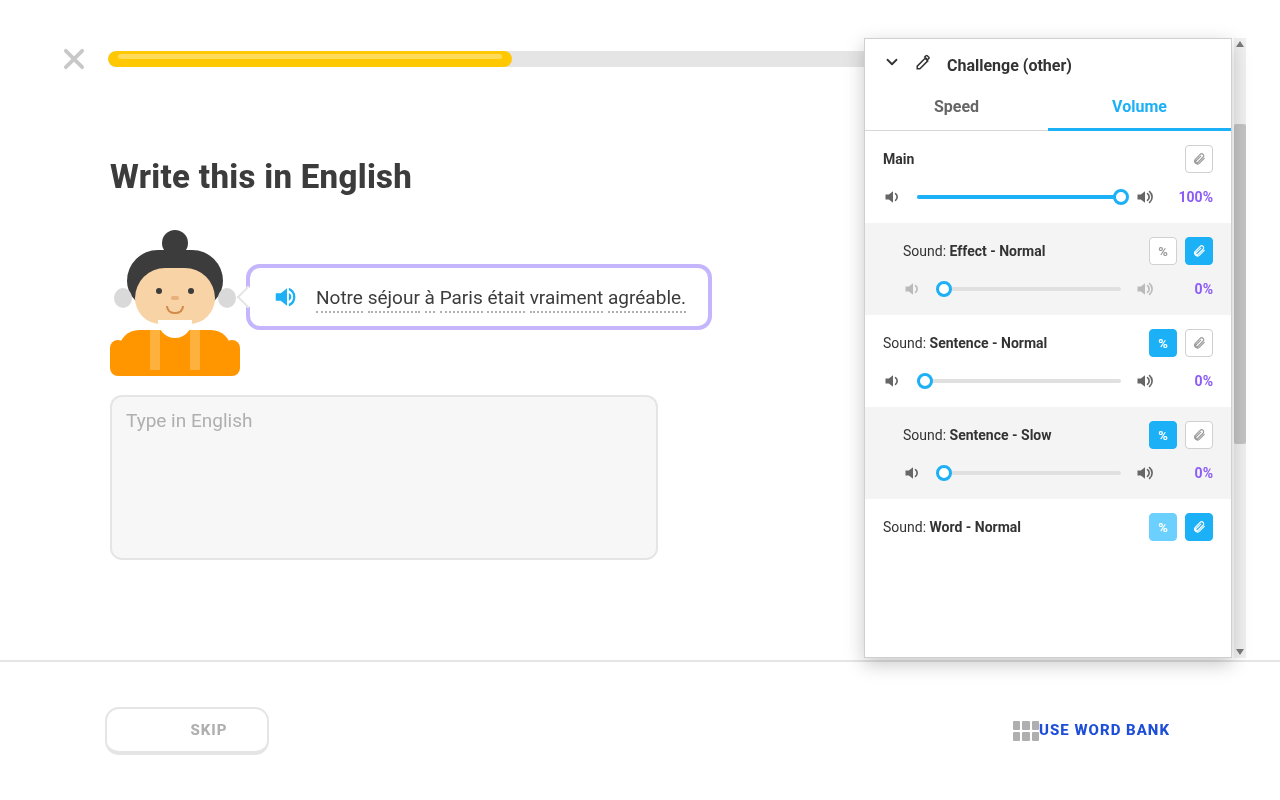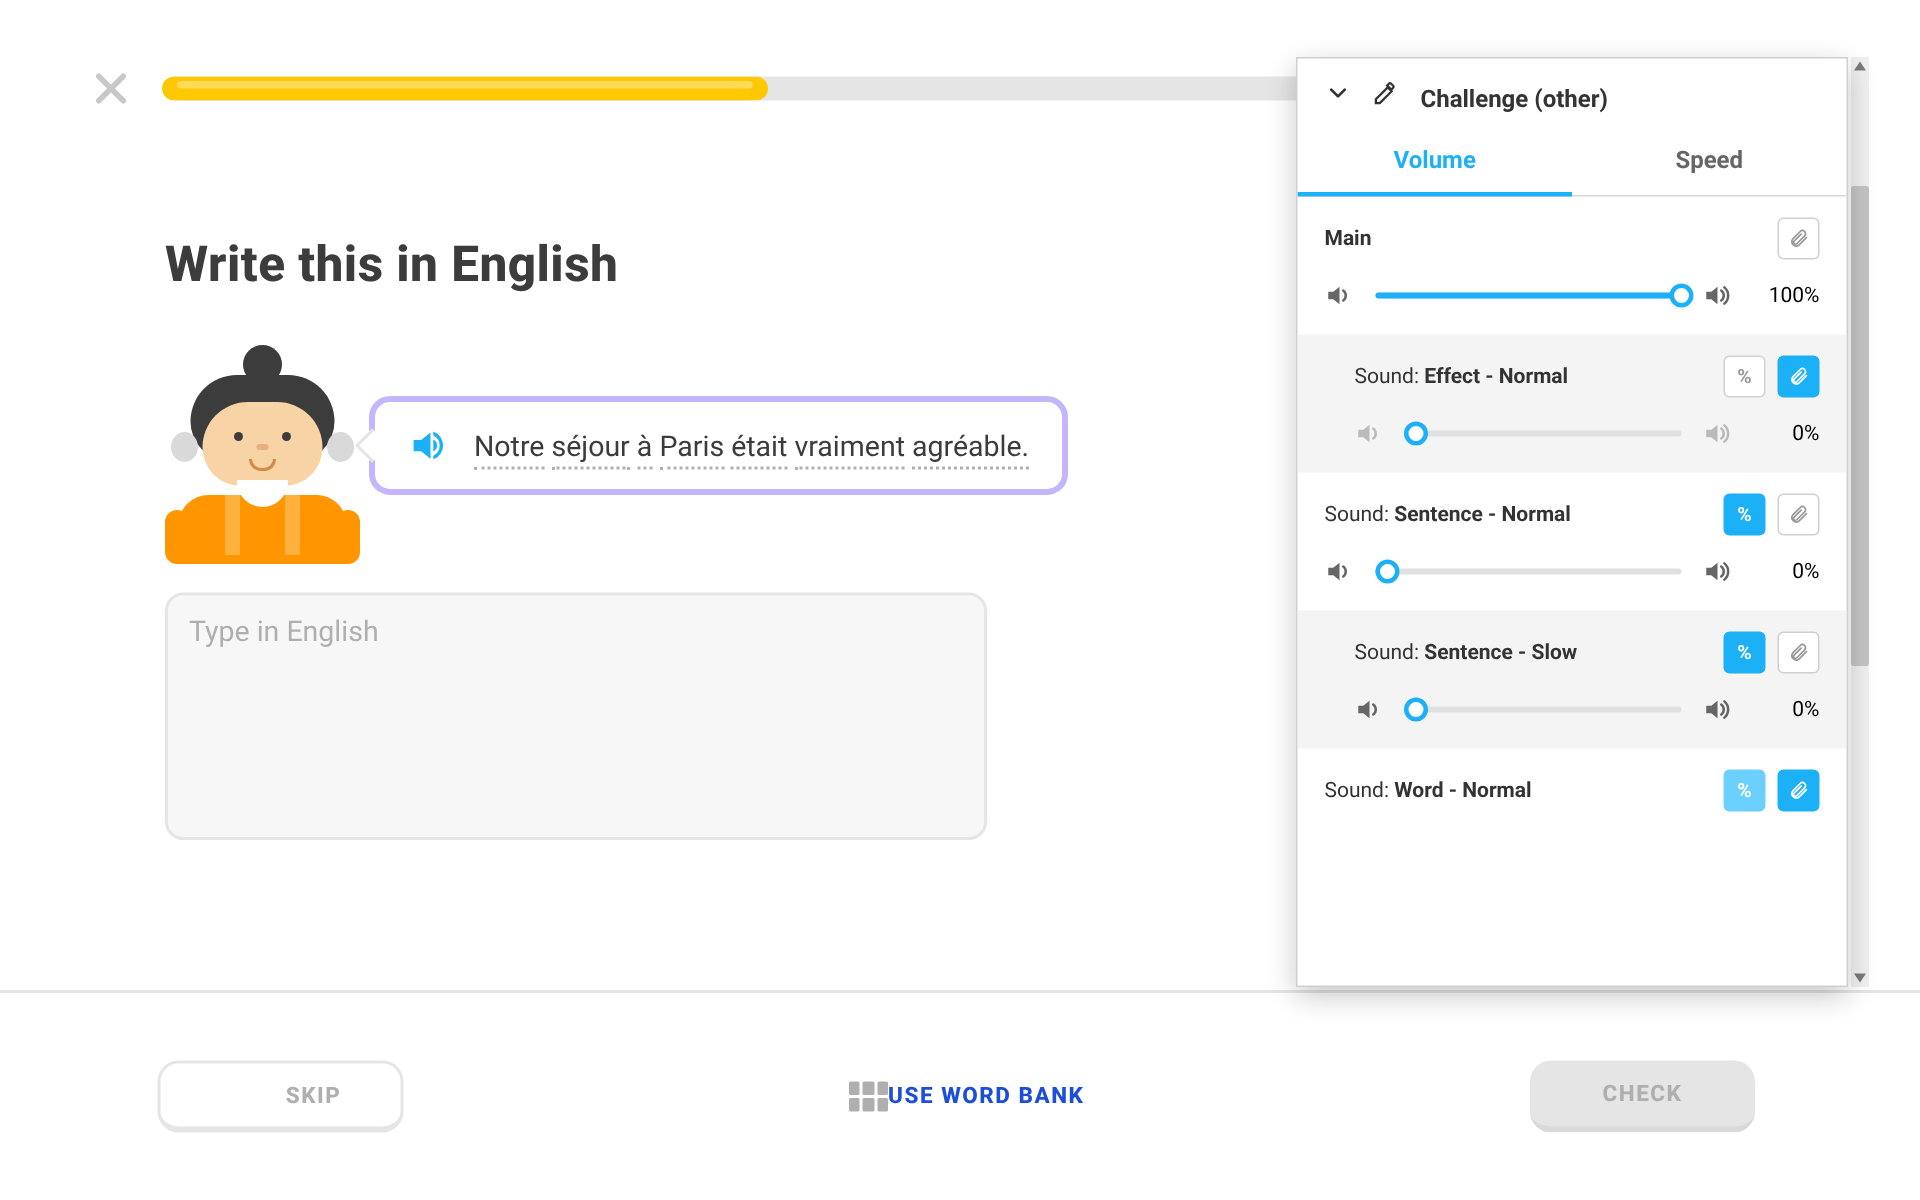--- a/index.html
+++ b/index.html
@@ -308,22 +308,23 @@
   .sqbtn.blue { background:#1cb0f6; border-color:#1cb0f6; color:#fff; }
   .sqbtn.bluelight { background:#6cd0ff; border-color:#6cd0ff; color:#fff; }
 
   .slider-line {
     display:flex; align-items:center; gap:14px;
   }
   .spk-icon { width:20px; height:20px; color:#666; flex-shrink:0; }
   .val {
     width: 44px;
     text-align: right;
-    color: #000000;
+    color: #8b5cf6;
     font-size: 14px;
+    font-weight: bold;
   }
   .track {
     flex:1; height:4px; background:#e0e0e0; border-radius:3px;
     position:relative;
   }
   .track .fill {
     position:absolute; left:0; top:0; bottom:0;
     background:#1cb0f6; border-radius:3px;
   }
   .track .thumb {
@@ -393,21 +394,20 @@
     <div class="wordbank-icon">
       <i></i>
         <i></i>
         <i></i>
         <i></i>
         <i></i>
         <i></i>
     </div>
     <span>USE WORD BANK</span>
   </div>
-  <div class="btn check">CHECK</div>
 </div>
 
 
 <div class="fake-scroll">
   <div class="arrow up"></div>
   <div class="fake-scroll-thumb"></div>
   <div class="arrow down"></div>
 </div>
 
 <div class="panel-wrap">
@@ -418,22 +418,22 @@
       </svg>
     </span>
     <span class="pencil">
       <svg viewBox="0 0 24 24" fill="none" stroke="#333" stroke-width="2">
         <path d="M3 17.5V21h3.5L17 10.5 13.5 7 3 17.5zM18.4 5.6l-2-2a1.2 1.2 0 0 0-1.7 0L13 5.3 16.7 9l1.7-1.7a1.2 1.2 0 0 0 0-1.7z"></path>
       </svg>
     </span>
     <span>Challenge (other)</span>
   </div>
   <div class="tabs">
+    <div class="tab">Speed</div>
     <div class="tab active">Volume</div>
-    <div class="tab">Speed</div>
   </div>
   <div class="rows" id="rows">
       <div class="row">
         <div class="row-title">
           <div class="label"><b>Main</b></div>
           <div class="row-btns">
             <div class="sqbtn">
               <svg viewBox="0 0 24 24" width="14" height="14" fill="none" stroke="currentColor" stroke-width="2" stroke-linecap="round" stroke-linejoin="round">
     <path d="M21 11l-8.5 8.5a5 5 0 0 1-7-7L14 4a3.5 3.5 0 1 1 5 5l-9 9a2 2 0 1 1-3-3l8-8"></path>
   </svg>

